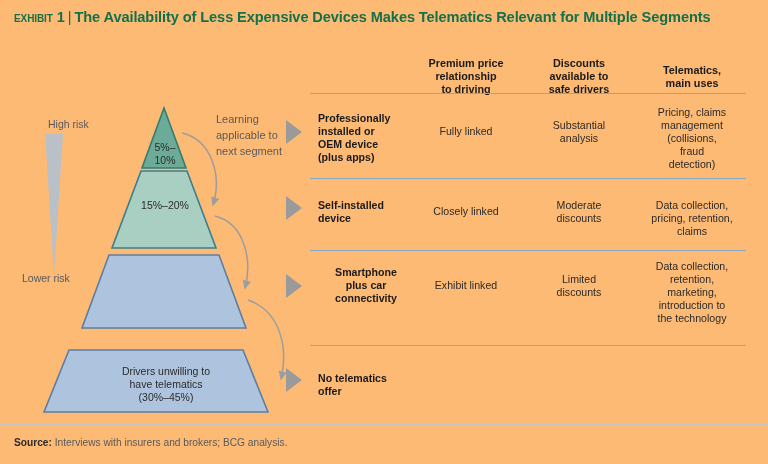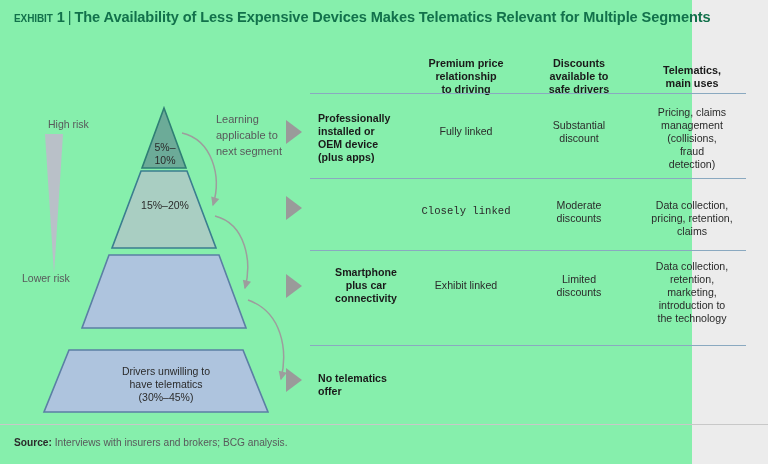--- a/index.html
+++ b/index.html
@@ -2,21 +2,21 @@
 <html><head>
 <meta charset="utf-8">
 <style>
   * { margin:0; padding:0; box-sizing:border-box; }
   html, body {
     width:768px; height:464px;
     background:#ececec;
     font-family:"Liberation Sans", sans-serif;
     overflow:hidden;
   }
-  #root { position:relative; width:692px; height:464px; background:#86efac; }
+  #root { position:relative; width:768px; height:464px; background:#fdba74; }
 
   
   .title-wrap {
     position:absolute; left:14px; top:7px; width:742px;
     color:#12714b;
     font-size:14.6px; font-weight:bold; line-height:20px;
     letter-spacing:-0.1px;
   }
   .exhibit-label { font-variant:small-caps; text-transform:lowercase; }
   .exhibit-label::first-letter { text-transform:uppercase; }
@@ -154,29 +154,31 @@
   <div class="divider" style="top:250px;"></div>
   <div class="divider" style="top:345px;"></div>
 
   <div class="row-arrow" style="left:286px; top:120px;"></div>
   <div class="cell cell-name" style="top:112px;">Professionally
 installed or
 OEM device
 (plus apps)</div>
   <div class="cell cell-c1" style="top:125px;">Fully linked</div>
   <div class="cell cell-c2" style="top:119px;">Substantial
-discount</div>
+analysis</div>
   <div class="cell cell-c3" style="top:106px;">Pricing, claims
 management
 (collisions,
 fraud
 detection)</div>
 
   <div class="row-arrow" style="left:286px; top:196px;"></div>
-  <div class="cell cell-c1" style="top:205px;font-family:Liberation Mono, monospace;">Closely linked</div>
+  <div class="cell cell-name" style="top:199px;">Self-installed
+device</div>
+  <div class="cell cell-c1" style="top:205px;">Closely linked</div>
   <div class="cell cell-c2" style="top:199px;">Moderate
 discounts</div>
   <div class="cell cell-c3" style="top:199px;">Data collection,
 pricing, retention,
 claims</div>
 
   <div class="row-arrow" style="left:286px; top:274px;"></div>
   <div class="cell cell-name" style="top:266px;text-align:center;">Smartphone
 plus car
 connectivity</div>

